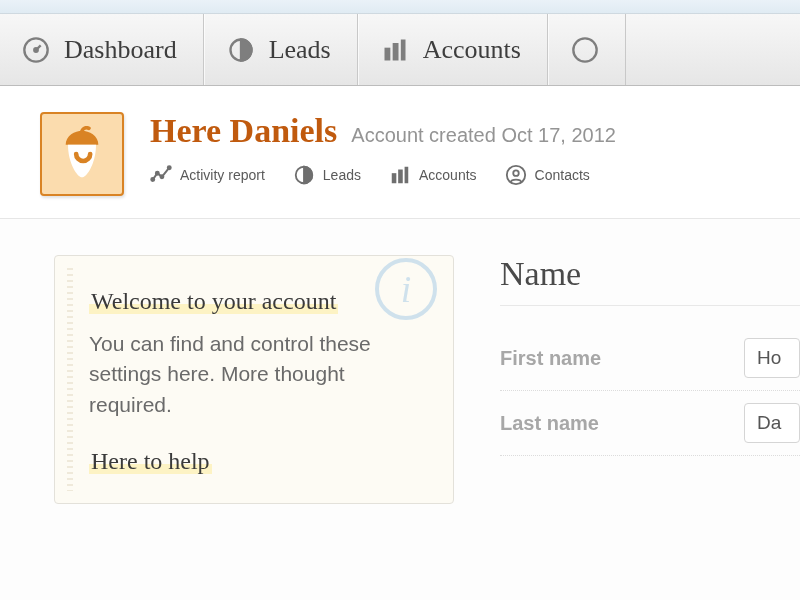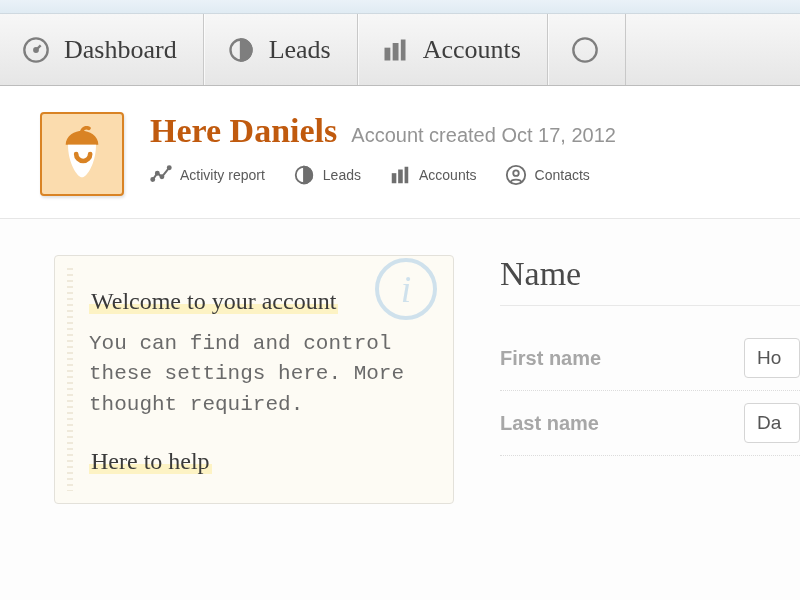--- a/index.html
+++ b/index.html
@@ -114,21 +114,21 @@
     opacity:.7;
   }
   .help-h {
     font-size: 24px;
     color: #3a3a3a;
     background: linear-gradient(transparent 60%, #fdf3c4 60%);
     display: inline;
     padding: 0 2px;
   }
   .help-p {
-    font-family: Liberation Mono, monospace;
+    font-family: Liberation Sans, sans-serif;
     font-size: 21px;
     color: #6a6a6a;
     line-height: 1.45;
     margin: 14px 0 28px 0;
   }
   .form-panel {
     flex: 1;
     padding-right: 0;
   }
   .section-heading {

